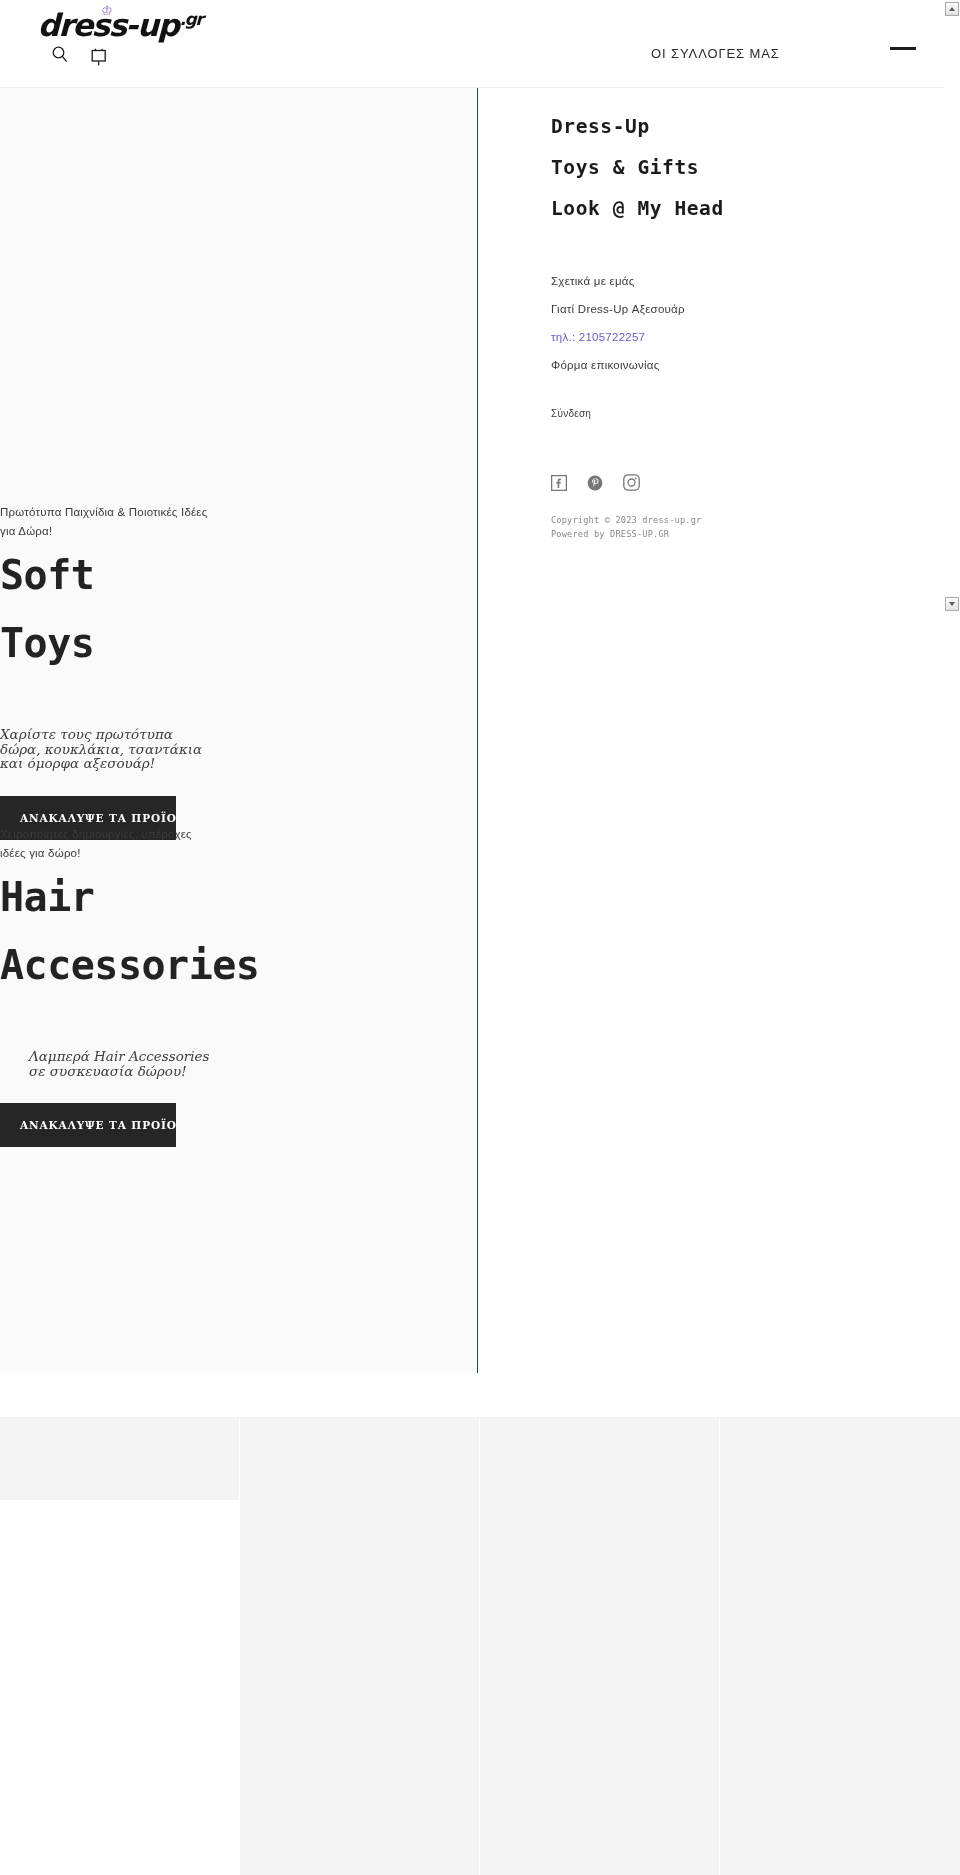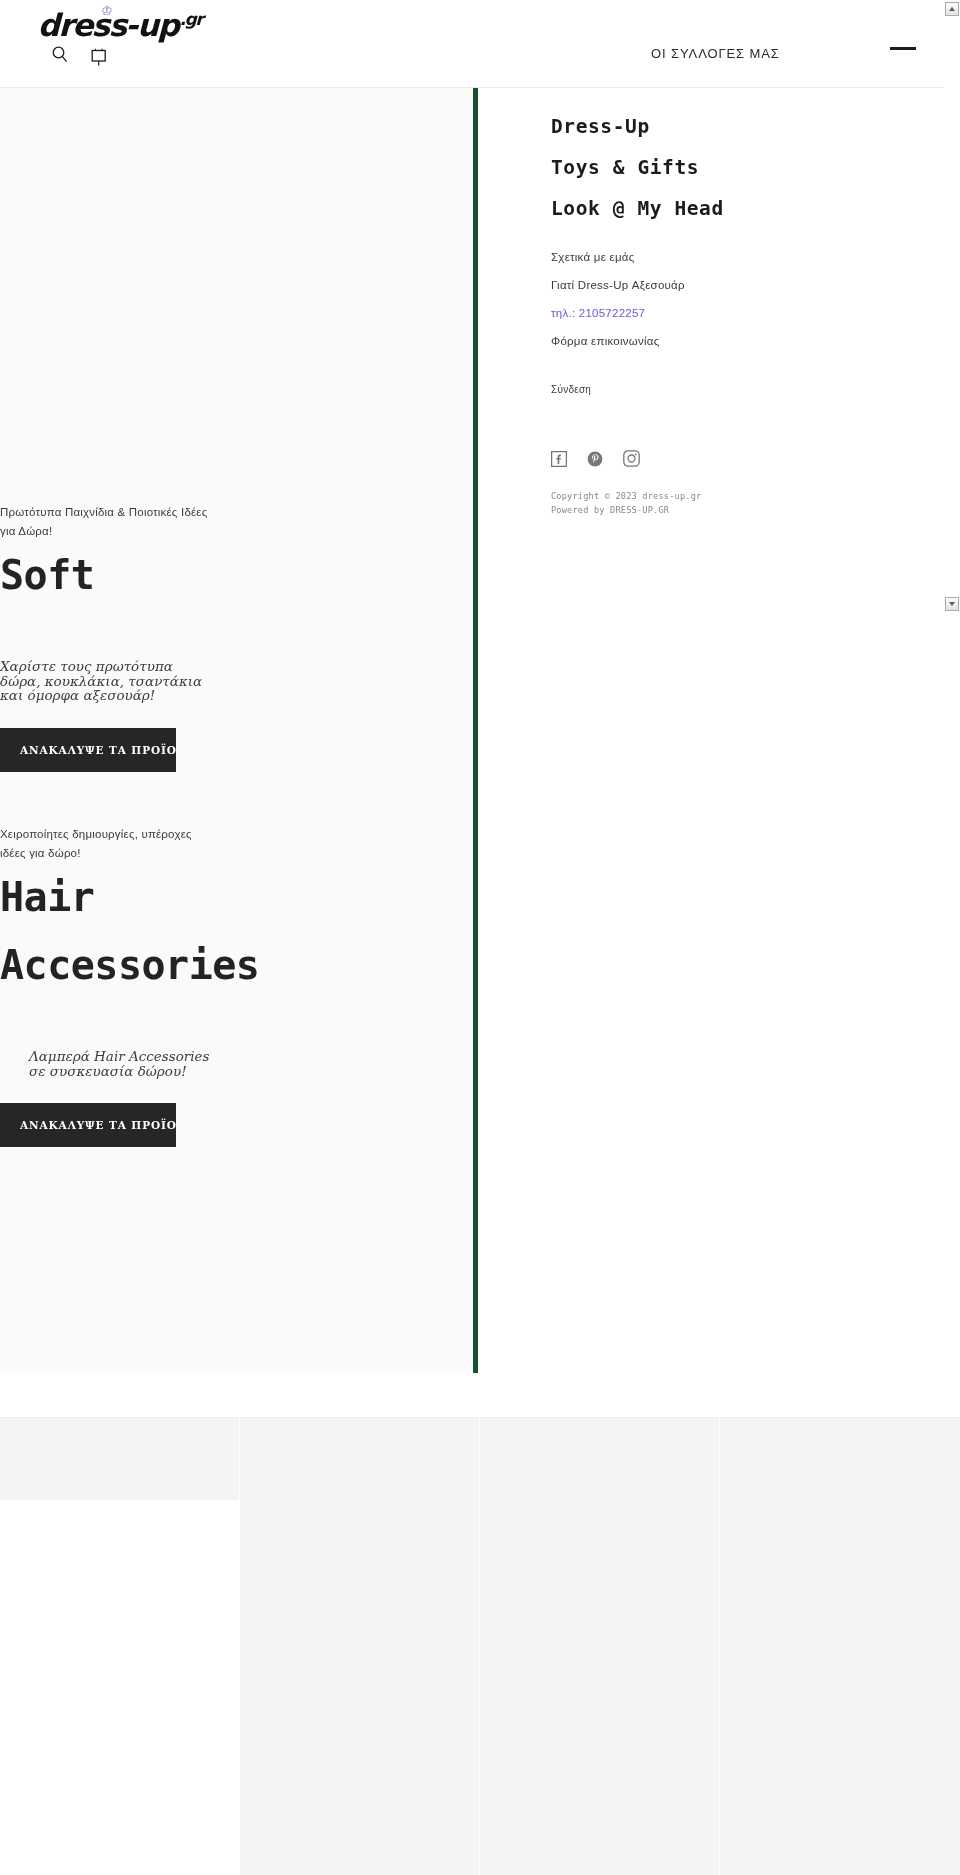--- a/index.html
+++ b/index.html
@@ -121,21 +121,21 @@
   .drawer-inner { padding: 18px 0 0 73px; }
   .drawer-head {
     font-family: "DejaVu Sans Mono", monospace;
     font-weight: bold;
     font-size: 19.5px;
     color: #1c1c1c;
     line-height: 41px;
     letter-spacing: 0.6px;
     white-space: nowrap;
   }
-  .drawer-links { margin-top: 14px; }
+  .drawer-links { margin-top: 38px; }
   .drawer-link {
     display: block;
     font-size: 11.5px;
     color: #3a3a3a;
     line-height: 28px;
     letter-spacing: 0.25px;
     text-decoration: none;
     white-space: nowrap;
   }
   .drawer-link.phone { color: #6a5bd0; }
@@ -163,21 +163,21 @@
     letter-spacing: 0.2px;
   }
 
   
   .promo-strip {
     position: absolute;
     left: 0; top: 88px;
     width: 478px;
     height: 1285px;
     background: #fafafa;
-    border-right: 5px solid #14532d;
+    border-right: 1px solid #14532d;
   }
   .promo {
     position: absolute;
     left: 0;
     width: 478px;
     padding-left: 0px;
   }
   .promo-eyebrow {
     font-size: 11.5px;
     color: #3b3b3b;
@@ -288,20 +288,21 @@
     <div class="nav-collections">ΟΙ ΣΥΛΛΟΓΕΣ ΜΑΣ</div>
     <div class="menu-toggle"></div>
   </div>
 
   <div class="promo-strip">
 
     <div class="promo" id="promo-0">
       <div class="promo-eyebrow">Πρωτότυπα Παιχνίδια &amp; Ποιοτικές Ιδέες για Δώρα!</div>
       <div class="promo-title">
         <div>Soft</div>
+        <div>Toys</div>
       </div>
       <div class="promo-sub" style="margin-top:50px;">Χαρίστε τους πρωτότυπα δώρα, κουκλάκια, τσαντάκια και όμορφα αξεσουάρ!</div>
       <button class="promo-btn">ΑΝΑΚΑΛΥΨΕ ΤΑ ΠΡΟΪΟΝΤΑ</button>
     </div>
 
     <div class="promo" id="promo-1">
       <div class="promo-eyebrow">Χειροποίητες δημιουργίες, υπέροχες ιδέες για δώρο!</div>
       <div class="promo-title">
         <div>Hair</div>
         <div>Accessories</div>

